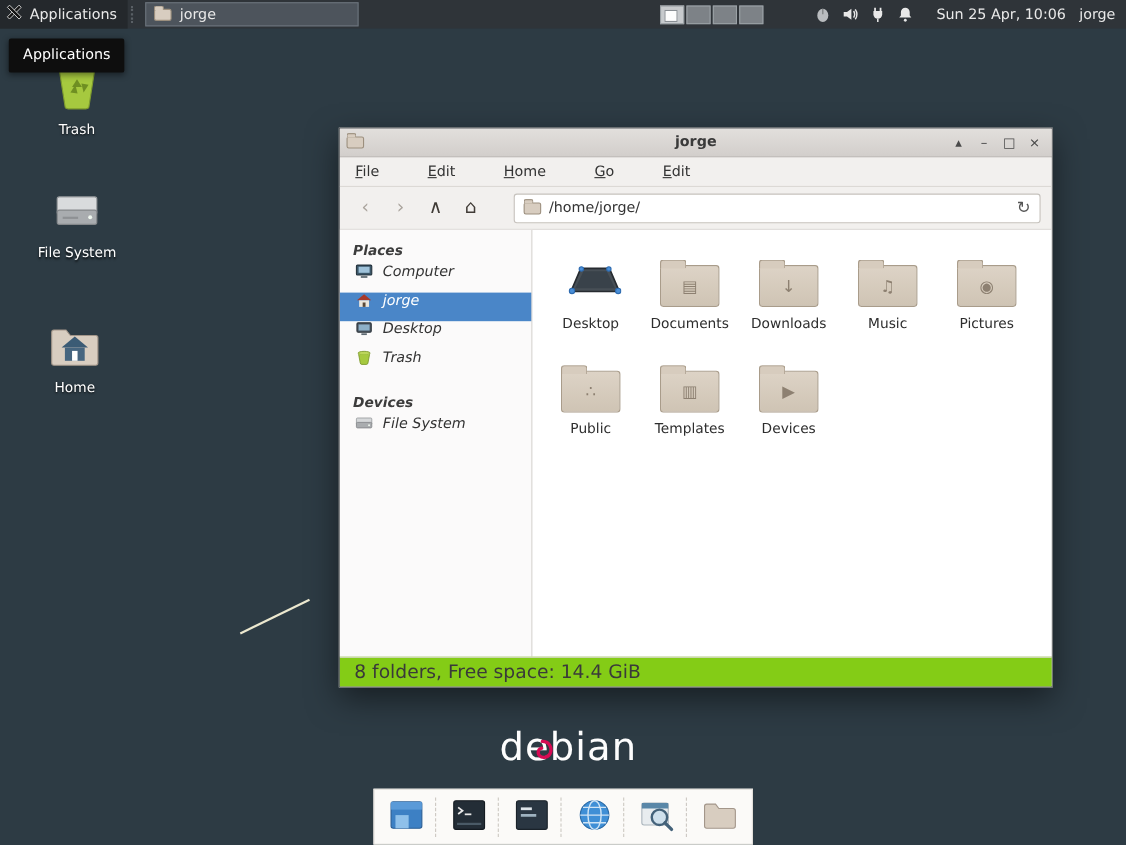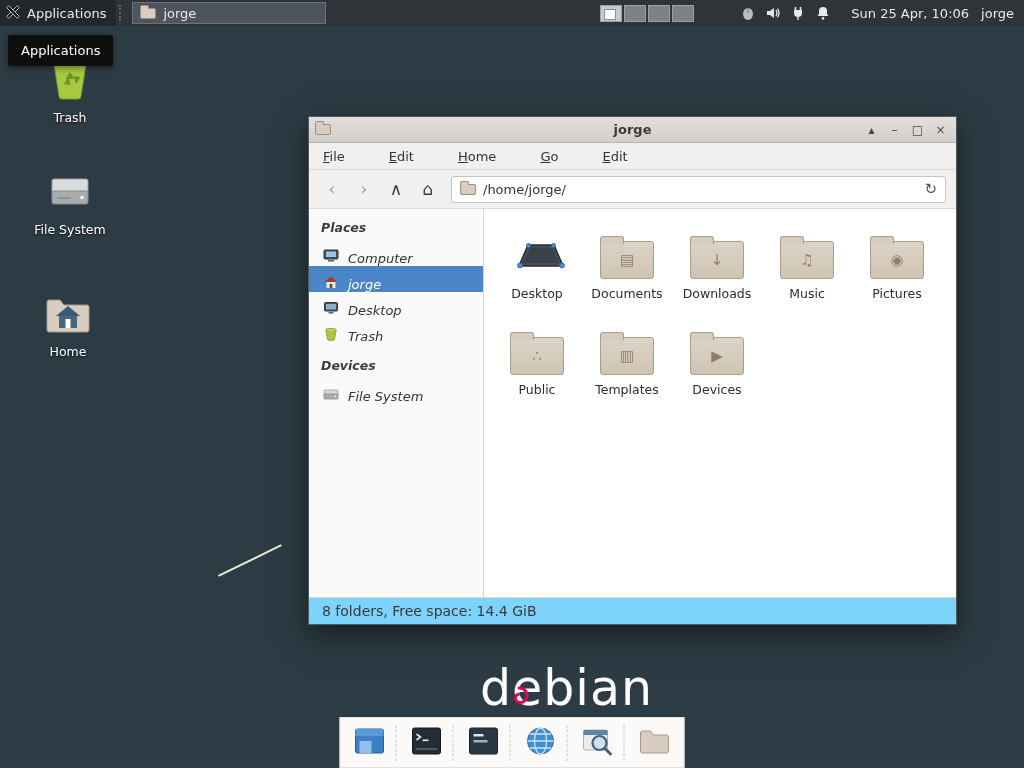--- a/index.html
+++ b/index.html
@@ -28,21 +28,21 @@
   .tooltip { position:absolute; left:8px; top:35px; background:#0e0e0e; color:#fff;
              font-size:13px; padding:8px 13px; border-radius:2px; z-index:60;
              box-shadow:0 2px 6px rgba(0,0,0,.45); }
 
   
   .dicon { position:absolute; width:88px; text-align:center; color:#fff; font-size:12.5px; cursor:default; }
   .dicon .dlabel { margin-top:5px; text-shadow:0 1px 2px rgba(0,0,0,.85); }
   .dicon svg { display:inline-block; }
 
   
-  .deblogo { position:absolute; left:480px; top:660px; color:#fdfdfd; font-size:49px;
+  .deblogo { position:absolute; left:454px; top:660px; color:#fdfdfd; font-size:35px;
              letter-spacing:1px; font-weight:normal; }
   .deblogo .swirl { position:absolute; left:25px; top:4px; }
 
   
   .cursor-line { position:absolute; left:218px; top:575px; width:70px; height:0;
                  border-top:2px solid #ece8cf; transform:rotate(-26deg); transform-origin:left top; }
 
   
   .window { position:absolute; left:308px; top:116px; width:649px; height:509px;
             background:#f4f2f0; border:1px solid #55585b; display:flex; flex-direction:column;
@@ -56,46 +56,46 @@
   .menubar { height:27px; background:#f2f0ee; border-bottom:1px solid #dcd9d5;
              display:flex; align-items:center; padding:0 4px; flex:0 0 auto;gap:24px; }
   .menu-item { display:inline-block; padding:4px 10px; color:#333; }
   .menu-item::first-letter { text-decoration:underline; }
   .toolbar { height:39px; background:#f2f0ee; border-bottom:1px solid #dcd9d5;
              display:flex; align-items:center; gap:6px; padding:0 10px; flex:0 0 auto; }
   .tbtn { width:26px; height:26px; display:flex; align-items:center; justify-content:center;
           font-size:17px; color:#403b36; }
   .tbtn.disabled { color:#aaa49d; }
   .pathbar { flex:1; height:27px; background:#fff; border:1px solid #c6c2bd; border-radius:3px;
-             display:flex; align-items:center; gap:7px; padding:0 8px; margin-left:4px; }
+             display:flex; align-items:center; gap:7px; padding:0 8px; margin-left:20px; }
   .pathtext { flex:1; color:#333; }
   .refresh { color:#555; font-size:15px; padding-left:6px; }
 
   .wbody { flex:1; display:flex; min-height:0; background:#fff; }
   .sidebar { width:175px; background:#fbfafa; border-right:1px solid #d8d5d1; padding-top:5px; flex:0 0 auto;font-style:italic; }
   .side-header { font-weight:bold; font-size:12.5px; color:#3c3c3c; padding:6px 12px 5px; }
-  .side-item { height:26px; display:flex; align-items:flex-end; gap:9px; padding-left:14px; color:#333; }
+  .side-item { height:26px; display:flex; align-items:flex-start; gap:9px; padding-left:14px; color:#333; }
   .side-item.selected { background:#4a86c8; color:#fff; }
   .side-item svg { flex:0 0 auto; }
 
   .files { flex:1; padding:14px 8px; display:grid; grid-template-columns:repeat(5, 90px);
            grid-auto-rows:96px; justify-content:start; align-content:start; }
   .file-cell { display:flex; flex-direction:column; align-items:center; }
   .ficon { height:56px; display:flex; align-items:flex-end; justify-content:center; }
   .folder { width:54px; height:38px; position:relative; border-radius:3px;
             background:linear-gradient(#ddd3c6,#cfc4b4); border:1px solid #a99c8a;
             display:flex; align-items:center; justify-content:center; }
   .folder::before { content:""; position:absolute; left:-1px; top:-6px; width:22px; height:7px;
                     background:#d7ccbe; border:1px solid #a99c8a; border-bottom:none;
                     border-radius:3px 3px 0 0; }
   .emblem { color:#8d8071; font-size:15px; line-height:1; }
   .flabel { margin-top:7px; font-size:12.5px; color:#2d2d2d; text-align:center; }
 
-  .statusbar { height:27px; background:#7dd3fc; border-top:1px solid #dcd9d5;
-               display:flex; align-items:center; padding:0 13px; font-size:14px; color:#3a3a3a; flex:0 0 auto; }
+  .statusbar { height:27px; background:#84cc16; border-top:1px solid #dcd9d5;
+               display:flex; align-items:center; padding:0 13px; font-size:17px; color:#3a3a3a; flex:0 0 auto; }
 
   
   .mini-folder { width:16px; height:11px; background:#d8cdc0; border:1px solid #9c8f7e;
                  border-radius:2px; position:relative; display:inline-block; flex:0 0 auto; }
   .mini-folder::before { content:""; position:absolute; left:-1px; top:-4px; width:7px; height:3px;
                          background:#d8cdc0; border:1px solid #9c8f7e; border-bottom:none;
                          border-radius:2px 2px 0 0; }
 
   
   .dock { position:absolute; left:50%; transform:translateX(-50%); top:717px; height:51px;

